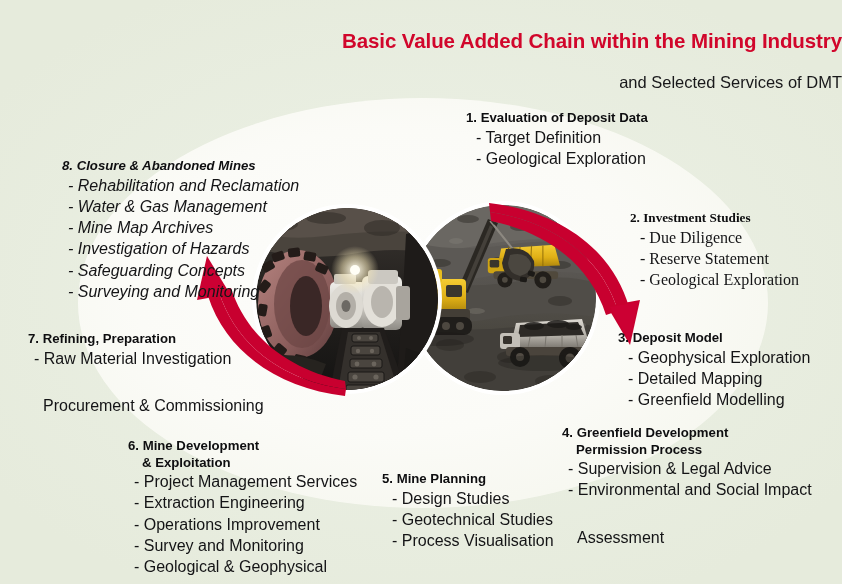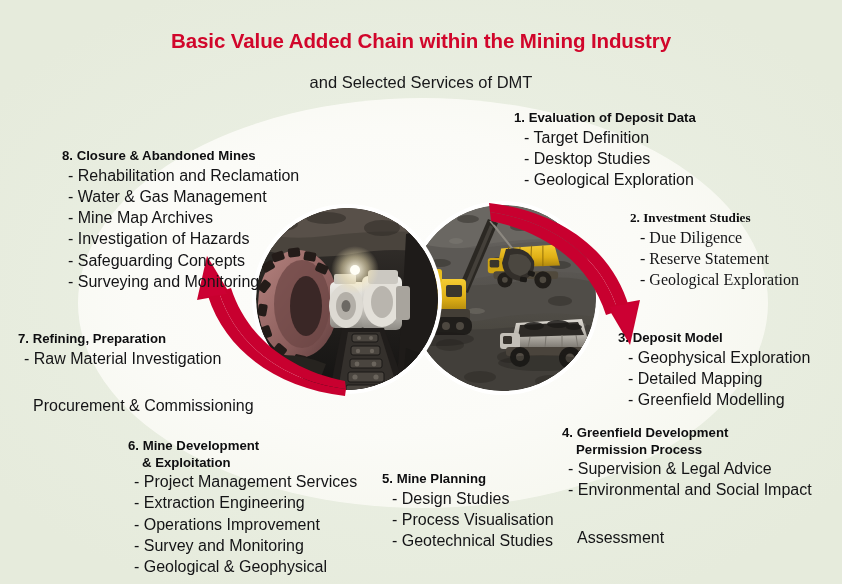--- a/index.html
+++ b/index.html
@@ -32,21 +32,21 @@
     background: radial-gradient(ellipse at 45% 45%, #fdfdfb 0%, #fbfbf7 48%, #f6f7ef 78%, rgba(240,243,231,0) 100%);
     filter: blur(0.4px);
   }
 
   
   .title-wrap {
     position: absolute;
     left: 0;
     top: 28px;
     width: 842px;
-    text-align: center;
+    text-align: right;
   }
   .title-main {
     font-size: 20.5px;
     font-weight: bold;
     color: #d1062b;
     letter-spacing: -0.1px;
     line-height: 1.25;
     white-space: nowrap;
   }
   .title-sub {
@@ -113,28 +113,28 @@
     font-size: 16px;
     line-height: 1.33;
     color: #141416;
     white-space: nowrap;
   }
   .block.indent ul { padding-left: 10px; }
   .block.indent3 ul { padding-left: 6px; }
   .cont { padding-left: 9px; display: block; margin-top: 26px; }
 
   
-  #b1 { left: 466px; top: 110px; margin-left: 48px; }
+  #b1 { left: 466px; top: 110px; }
   #b2 { left: 630px; top: 210px; font-family: Liberation Serif, serif; }
   #b3 { left: 618px; top: 330px; }
   #b4 { left: 562px; top: 425px; width: 270px; }
   #b5 { left: 382px; top: 471px; }
   #b6 { left: 128px; top: 438px; }
-  #b7 { left: 18px; top: 331px; }
-  #b8 { left: 62px; top: 148px; }
+  #b7 { left: 28px; top: 331px; }
+  #b8 { left: 62px; top: 158px; font-style: italic; }
 </style>
 </head>
 <body>
 
 <div id="canvas">
 
   <div class="bg-ellipse"></div>
 
   <div class="title-wrap">
     <div class="title-main">Basic Value Added Chain within the Mining Industry</div>
@@ -423,21 +423,20 @@
 
       <path d="M197 300 L207 256 L230 294 Z" fill="#c8002f"></path>
       <path d="M199 298 L208 260 L227 294 Z" fill="#cc0033"></path>
     </g>
   </svg>
 
   <div class="block indent" id="b1">
     <h3>1. Evaluation of Deposit Data</h3>
     <ul>
       <li>- Target Definition</li>
-      <li>- Desktop Studies</li>
       <li>- Geological Exploration</li>
     </ul>
   </div>
 
   <div class="block indent" id="b2">
     <h3>2. Investment Studies</h3>
     <ul>
       <li>- Due Diligence</li>
       <li>- Reserve Statement</li>
       <li>- Geological Exploration</li>
@@ -460,22 +459,22 @@
       <li>- Supervision &amp; Legal Advice</li>
       <li>- Environmental and Social Impact</li>
       <li class="cont">Assessment</li>
     </ul>
   </div>
 
   <div class="block indent" id="b5">
     <h3>5. Mine Planning</h3>
     <ul>
       <li>- Design Studies</li>
+      <li>- Geotechnical Studies</li>
       <li>- Process Visualisation</li>
-      <li>- Geotechnical Studies</li>
     </ul>
   </div>
 
   <div class="block indent3" id="b6">
     <h3>6. Mine Development</h3>
     <h3 style="padding-left:14px">&amp; Exploitation</h3>
     <ul>
       <li>- Project Management Services</li>
       <li>- Extraction Engineering</li>
       <li>- Operations Improvement</li>

